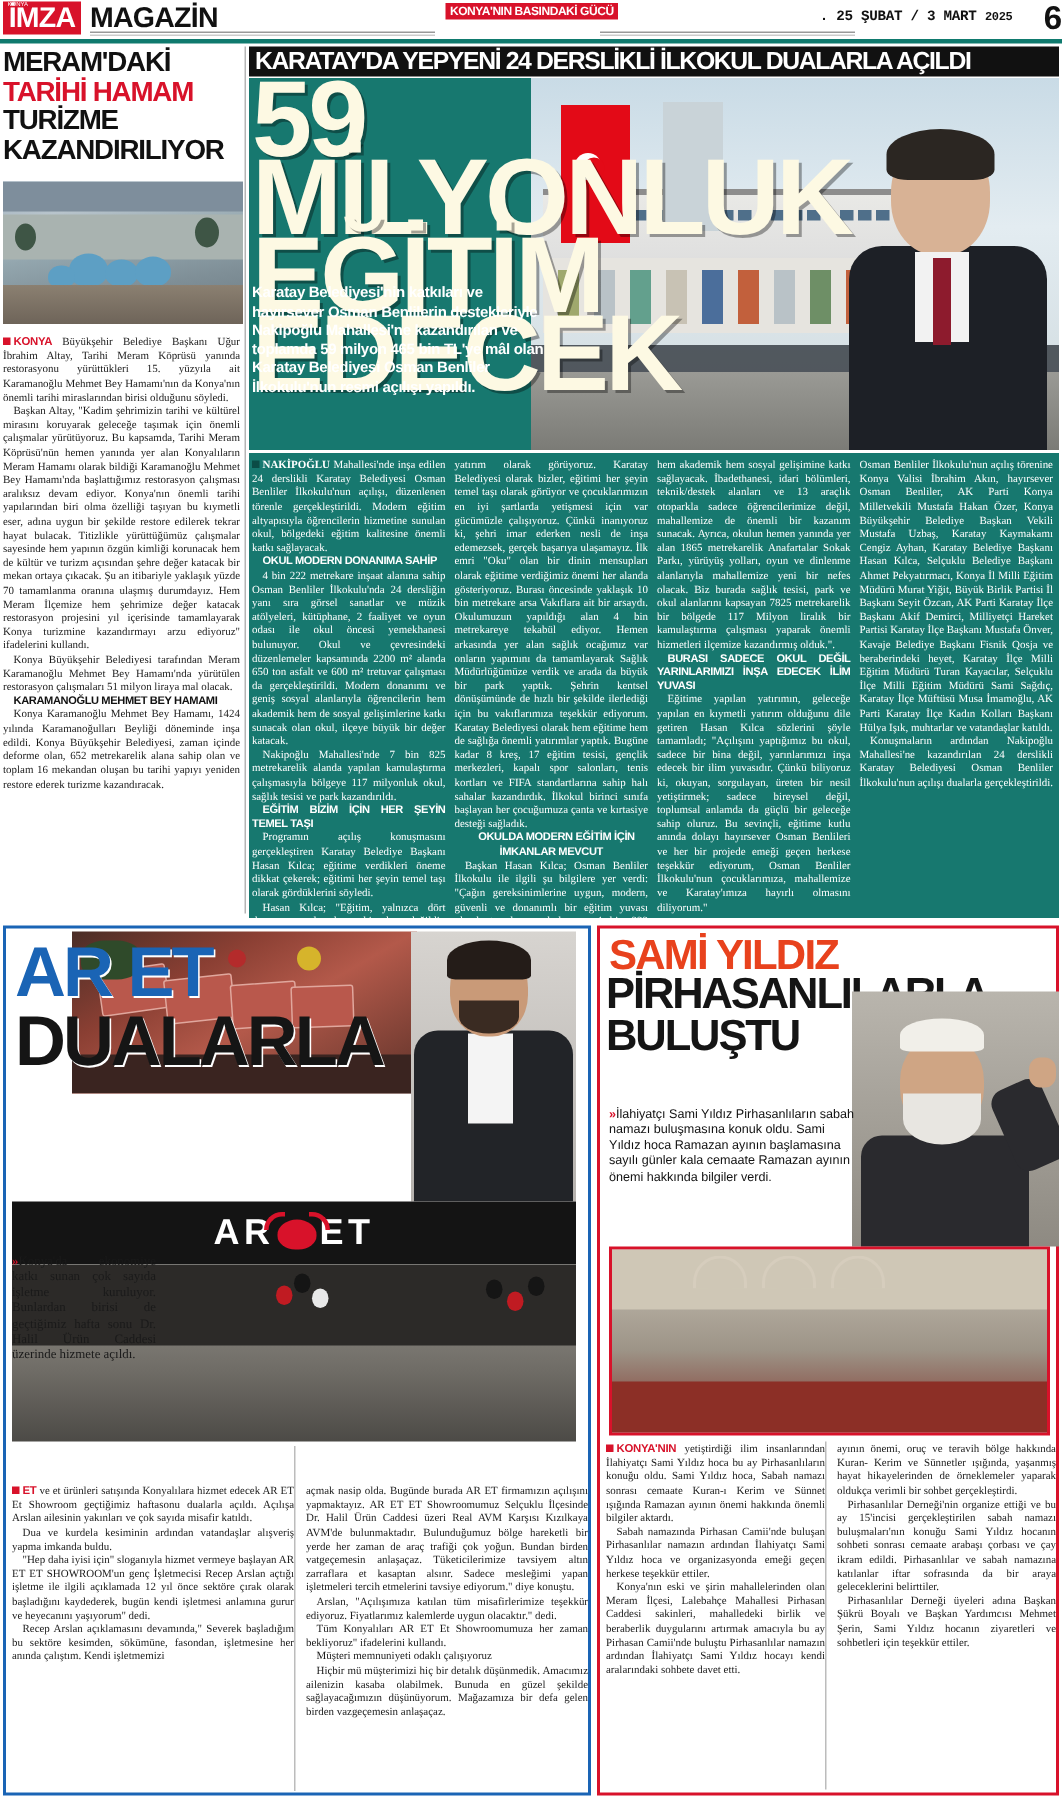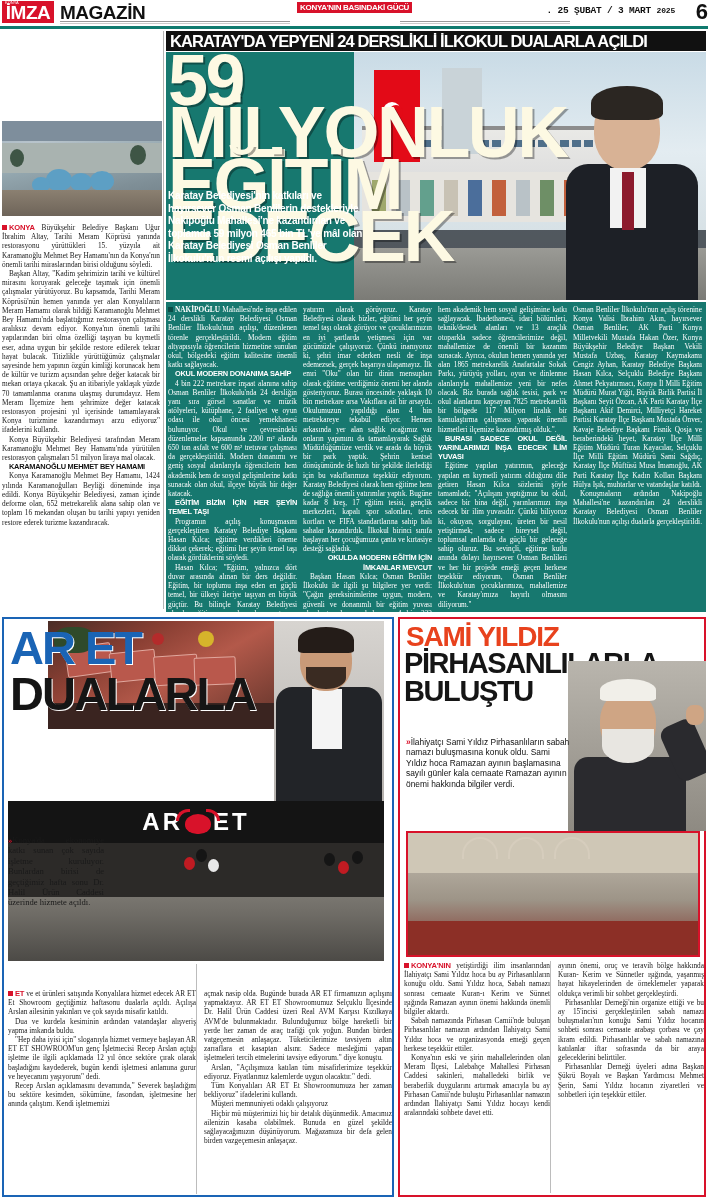--- a/index.html
+++ b/index.html
@@ -246,20 +246,26 @@
     <div class="slogan-url">www.konyaimza.com</div>
     <div class="masthead-date">
       <span>. 25 ŞUBAT / 3 MART</span>
       <span class="yr">2025</span>
     </div>
     <div class="masthead-page">6</div>
   </div>
   <div class="top-bar"></div>
 
   <div class="left-col">
+    <div class="left-head">
+      <div>MERAM'DAKİ</div>
+      <div class="red">TARİHİ HAMAM</div>
+      <div>TURİZME</div>
+      <div>KAZANDIRILIYOR</div>
+    </div>
 
     <div class="left-photo">
       <div class="lp-roof" style="left:0;top:22px;width:160px;height:30px;background:#a9b3b0;"></div>
       <div class="lp-dome" style="left:44px;top:48px;width:26px;height:22px;"></div>
       <div class="lp-dome" style="left:68px;top:52px;width:22px;height:18px;"></div>
       <div class="lp-dome" style="left:88px;top:50px;width:24px;height:20px;"></div>
       <div class="lp-dome" style="left:30px;top:56px;width:18px;height:15px;"></div>
       <div class="lp-tree" style="left:8px;top:28px;width:14px;height:18px;"></div>
       <div class="lp-tree" style="left:128px;top:24px;width:16px;height:20px;"></div>
       <div class="lp-ground"></div>
@@ -330,28 +336,29 @@
       <div class="hero-deck">Karatay Belediyesi'nin katkıları ve hayırsever Osman Benlilerin destekleriyle Nakipoğlu Mahallesi'ne kazandırılan ve toplamda 59 milyon 465 bin TL'ye mâl olan Karatay Belediyesi Osman Benliler İlkokulu'nun resmi açılışı yapıldı.</div>
     </div>
 
     <div class="main-cols">
       <div style="display:flex; gap:6px; height:100%;">
 
         <div class="body-text teal-body" style="width:129px;">
           <p class="noind"><span class="sq" style="background:#0b4c46;"></span><b>NAKİPOĞLU</b> <span>Mahallesi'nde inşa edilen 24 derslikli Karatay Belediyesi Osman Benliler İlkokulu'nun açılışı, düzenlenen törenle gerçekleştirildi. Modern eğitim altyapısıyla öğrencilerin hizmetine sunulan okul, bölgedeki eğitim kalitesine önemli katkı sağlayacak.</span></p>
           <p class="subhead">OKUL MODERN DONANIMA SAHİP</p>
           <p>4 bin 222 metrekare inşaat alanına sahip Osman Benliler İlkokulu'nda 24 dersliğin yanı sıra görsel sanatlar ve müzik atölyeleri, kütüphane, 2 faaliyet ve oyun odası ile okul öncesi yemekhanesi bulunuyor. Okul ve çevresindeki düzenlemeler kapsamında 2200 m² alanda 650 ton asfalt ve 600 m² tretuvar çalışması da gerçekleştirildi. Modern donanımı ve geniş sosyal alanlarıyla öğrencilerin hem akademik hem de sosyal gelişimlerine katkı sunacak olan okul, ilçeye büyük bir değer katacak.</p>
+          <p>Nakipoğlu Mahallesi'nde 7 bin 825 metrekarelik alanda yapılan kamulaştırma çalışmasıyla bölgeye 117 milyonluk okul, sağlık tesisi ve park kazandırıldı.</p>
           <p class="subhead">EĞİTİM BİZİM İÇİN HER ŞEYİN TEMEL TAŞI</p>
           <p>Programın açılış konuşmasını gerçekleştiren Karatay Belediye Başkanı Hasan Kılca; eğitime verdikleri öneme dikkat çekerek; eğitimi her şeyin temel taşı olarak gördüklerini söyledi.</p>
           <p>Hasan Kılca; "Eğitim, yalnızca dört duvar arasında alınan bir ders değildir. Eğitim, bir toplumu inşa eden en güçlü temel, bir ülkeyi ileriye taşıyan en büyük güçtür. Bu bilinçle Karatay Belediyesi olarak eğitime yapılan her yatırımı, geleceğimize yapılan en değerli</p>
         </div>
 
         <div class="body-text teal-body" style="width:129px;">
           <p class="noind">yatırım olarak görüyoruz. Karatay Belediyesi olarak bizler, eğitimi her şeyin temel taşı olarak görüyor ve çocuklarımızın en iyi şartlarda yetişmesi için var gücümüzle çalışıyoruz. Çünkü inanıyoruz ki, şehri imar ederken nesli de inşa edemezsek, gerçek başarıya ulaşamayız. İlk emri "Oku" olan bir dinin mensupları olarak eğitime verdiğimiz önemi her alanda gösteriyoruz. Burası öncesinde yaklaşık 10 bin metrekare arsa Vakıflara ait bir arsaydı. Okulumuzun yapıldığı alan 4 bin metrekareye tekabül ediyor. Hemen arkasında yer alan sağlık ocağımız var onların yapımını da tamamlayarak Sağlık Müdürlüğümüze verdik ve arada da büyük bir park yaptık. Şehrin kentsel dönüşümünde de hızlı bir şekilde ilerlediği için bu vakıflarımıza teşekkür ediyorum. Karatay Belediyesi olarak hem eğitime hem de sağlığa önemli yatırımlar yaptık. Bugüne kadar 8 kreş, 17 eğitim tesisi, gençlik merkezleri, kapalı spor salonları, tenis kortları ve FIFA standartlarına sahip halı sahalar kazandırdık. İlkokul birinci sınıfa başlayan her çocuğumuza çanta ve kırtasiye desteği sağladık.</p>
-          <p class="subhead" style="text-align:right;">OKULDA MODERN EĞİTİM İÇİN İMKANLAR MEVCUT</p>
+          <p class="subhead" style="text-align:center;">OKULDA MODERN EĞİTİM İÇİN İMKANLAR MEVCUT</p>
           <p>Başkan Hasan Kılca; Osman Benliler İlkokulu ile ilgili şu bilgilere yer verdi: "Çağın gereksinimlerine uygun, modern, güvenli ve donanımlı bir eğitim yuvası olarak tasarlanan okulumuz; 4 bin 222 metrekarelik inşaat alanına sahip, 59 milyon 465 bin liralık maliyetiyle modern eğitim için tüm imkânları barındırıyor. Yemekhane, oyun ve etkinlik odaları, sanat ve müzik atölyeleriyle çocuklarımızın</p>
         </div>
 
         <div class="body-text teal-body" style="width:129px;">
           <p class="noind">hem akademik hem sosyal gelişimine katkı sağlayacak. İbadethanesi, idari bölümleri, teknik/destek alanları ve 13 araçlık otoparkla sadece öğrencilerimize değil, mahallemize de önemli bir kazanım sunacak. Ayrıca, okulun hemen yanında yer alan 1865 metrekarelik Anafartalar Sokak Parkı, yürüyüş yolları, oyun ve dinlenme alanlarıyla mahallemize yeni bir nefes olacak. Biz burada sağlık tesisi, park ve okul alanlarını kapsayan 7825 metrekarelik bir bölgede 117 Milyon liralık bir kamulaştırma çalışması yaparak önemli hizmetleri ilçemize kazandırmış olduk.".</p>
           <p class="subhead" style="">BURASI SADECE OKUL DEĞİL YARINLARIMIZI İNŞA EDECEK İLİM YUVASI</p>
           <p>Eğitime yapılan yatırımın, geleceğe yapılan en kıymetli yatırım olduğunu dile getiren Hasan Kılca sözlerini şöyle tamamladı; "Açılışını yaptığımız bu okul, sadece bir bina değil, yarınlarımızı inşa edecek bir ilim yuvasıdır. Çünkü biliyoruz ki, okuyan, sorgulayan, üreten bir nesil yetiştirmek; sadece bireysel değil, toplumsal anlamda da güçlü bir geleceğe sahip oluruz. Bu sevinçli, eğitime kutlu anında dolayı hayırsever Osman Benlileri ve her bir projede emeği geçen herkese teşekkür ediyorum, Osman Benliler İlkokulu'nun çocuklarımıza, mahallemize ve Karatay'ımıza hayırlı olmasını diliyorum."</p>
         </div>
 
         <div class="body-text teal-body" style="width:129px;">

